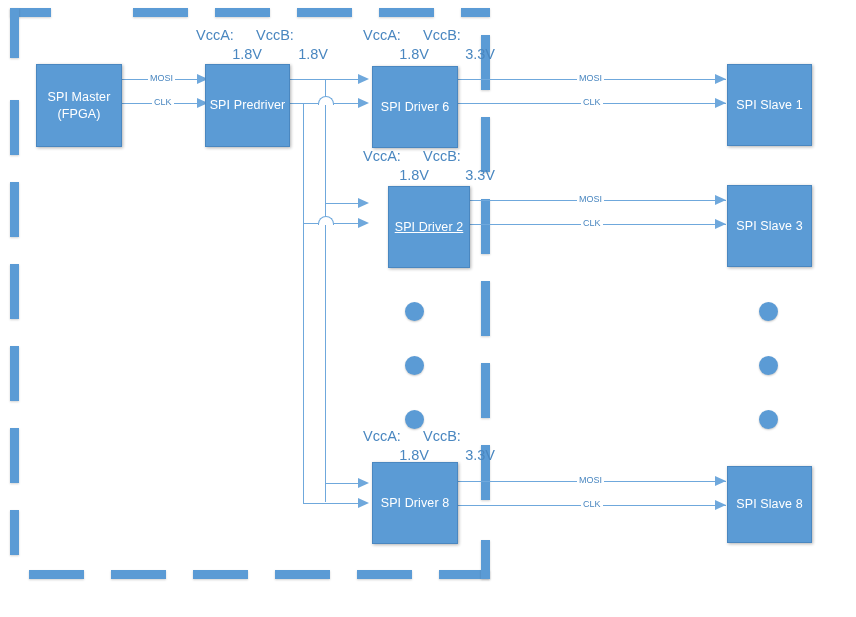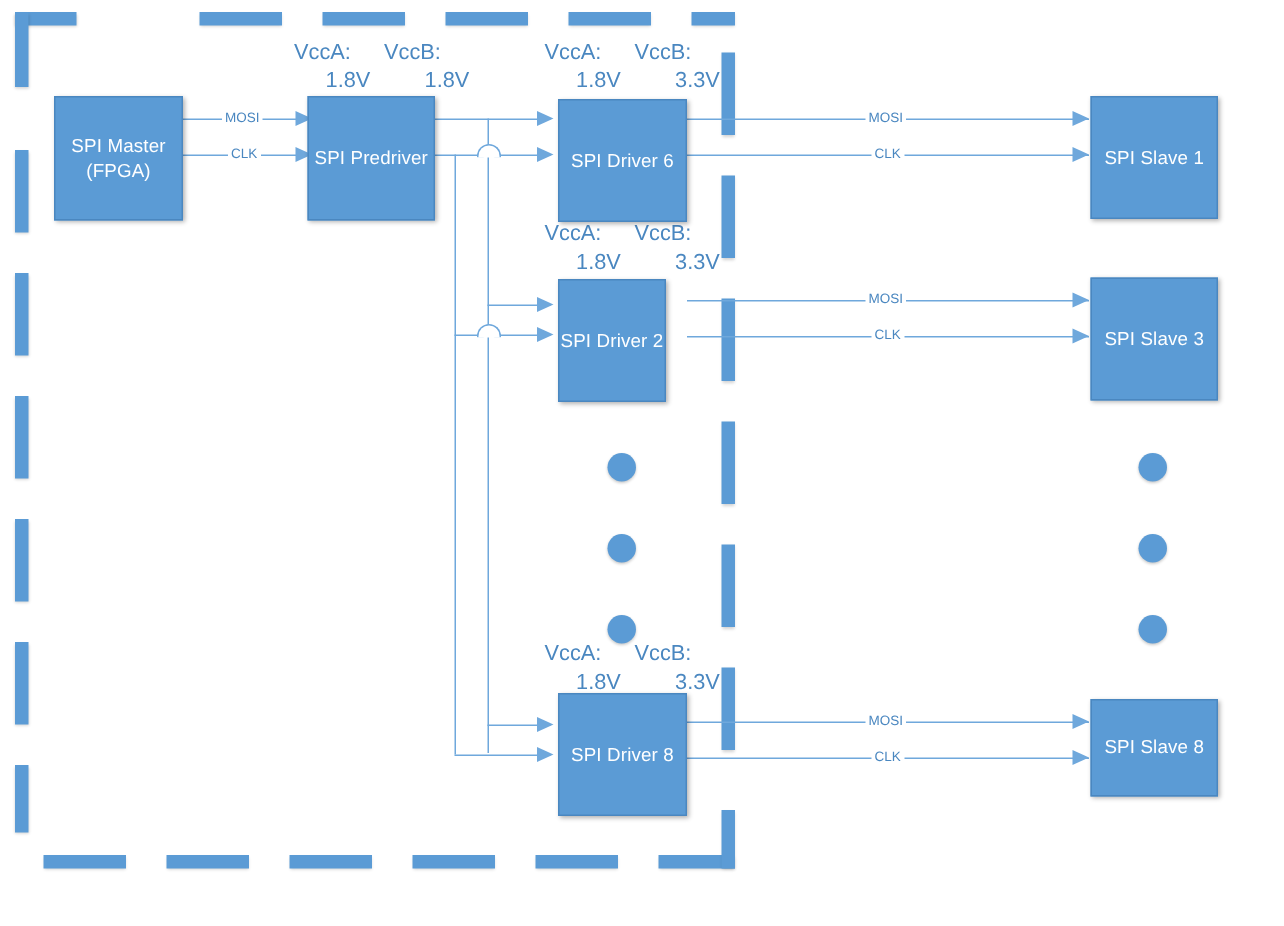--- a/index.html
+++ b/index.html
@@ -86,21 +86,21 @@
     line-height: 19px;
   }
   .vcc .col {
     display: inline-block;
     width: 60px;
   }
   .vcc .row2 {
     display: block;
     text-align: left;
   }
-  .vcc .row2 .col { text-align: center; padding-left: 6px; }
+  .vcc .row2 .col { text-align: right; padding-left: 6px; }
 
   
   .dot {
     position: absolute;
     width: 19px;
     height: 19px;
     border-radius: 50%;
     background: #5b9bd5;
     box-shadow: 0 1px 2px rgba(0,0,0,0.22);
   }
@@ -233,37 +233,37 @@
   </div>
 
   <div class="block" style="left:205px; top:64px; width:85px; height:83px;">
     <span>SPI Predriver</span>
   </div>
 
   <div class="block" style="left:372px; top:66px; width:86px; height:82px;">
     <span>SPI Driver 6</span>
   </div>
 
-  <div class="block" style="left:372px; top:186px; width:72px; height:82px;">
+  <div class="block" style="left:388px; top:186px; width:82px; height:82px;text-decoration:underline;">
     <span>SPI Driver 2</span>
   </div>
 
   <div class="block" style="left:372px; top:462px; width:86px; height:82px;">
     <span>SPI Driver 8</span>
   </div>
 
   <div class="block" style="left:727px; top:64px; width:85px; height:82px;text-align:center;">
     <span>SPI Slave 1</span>
   </div>
 
   <div class="block" style="left:727px; top:185px; width:85px; height:82px;">
     <span>SPI Slave 3</span>
   </div>
 
-  <div class="block" style="left:727px; top:466px; width:85px; height:65px;">
+  <div class="block" style="left:727px; top:466px; width:85px; height:77px;">
     <span>SPI Slave 8</span>
   </div>
 
   <div>
     <div class="dot" style="left:405px; top:302px;"></div>
     <div class="dot" style="left:405px; top:356px;"></div>
     <div class="dot" style="left:405px; top:410px;"></div>
   </div>
 
   <div>

